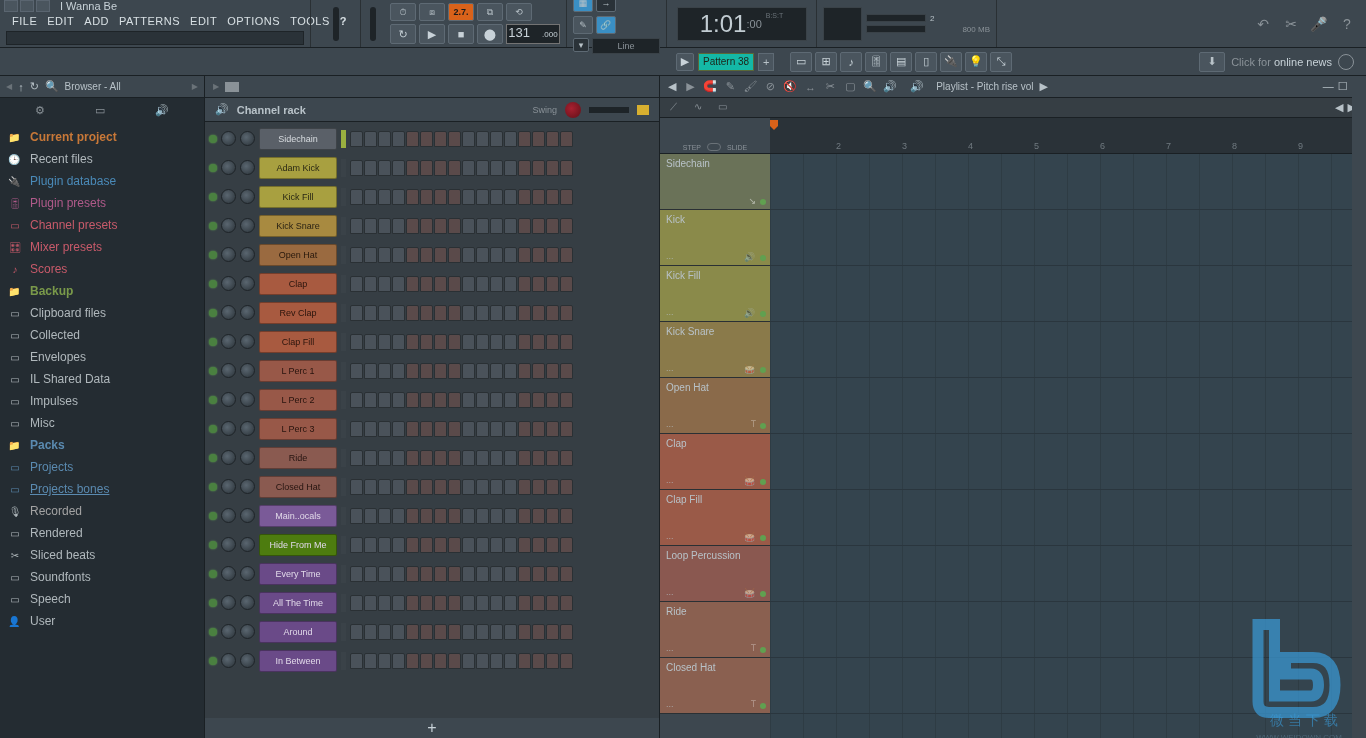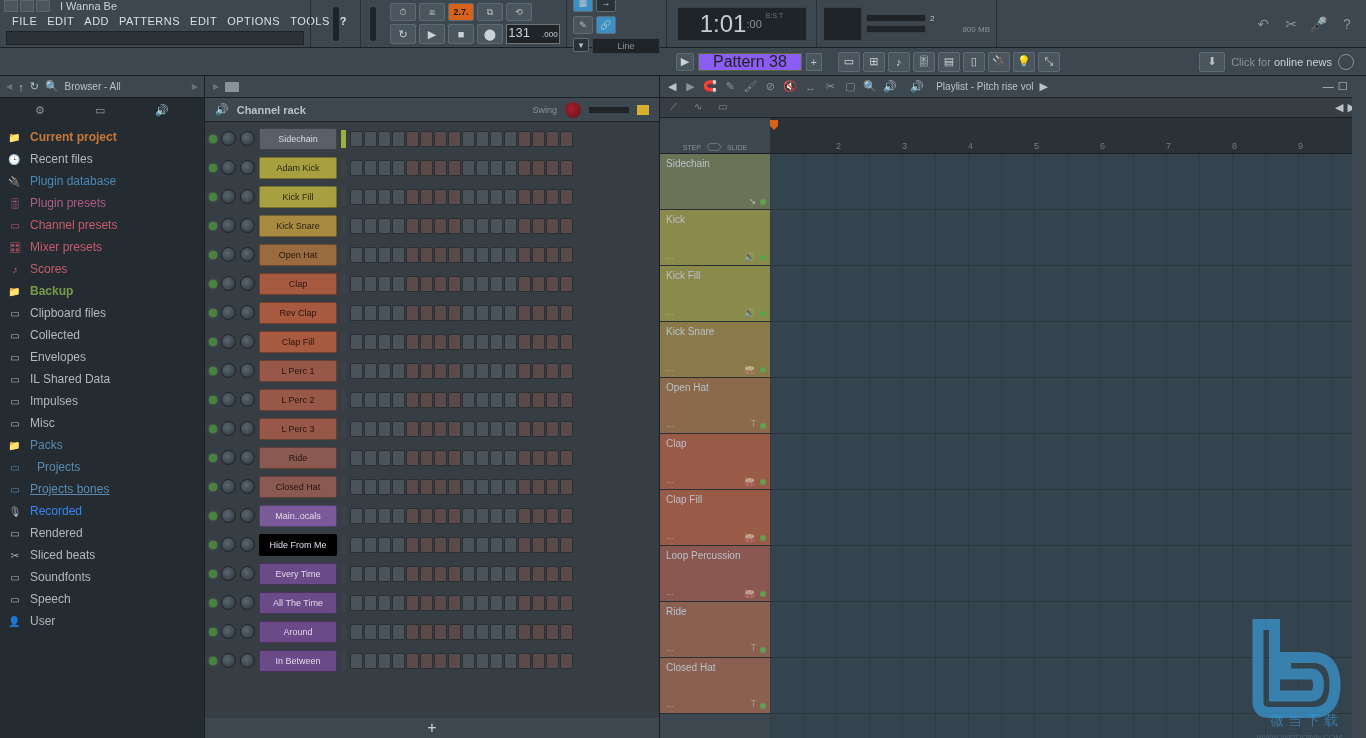--- a/index.html
+++ b/index.html
@@ -48,21 +48,21 @@
 .cpu-bar { width:60px; height:8px; background:#1e2428; border:1px solid #3a4248; }
 .mem-txt { color:#8a9298; text-align:right; width:60px; }
 
 .right-tools { flex:1; border-left:1px solid #2a3034; display:flex; align-items:center; padding:0 8px; gap:6px; justify-content:flex-end; }
 .rt-btn { width:22px; height:22px; display:flex; align-items:center; justify-content:center; color:#8a9298; font-size:14px; }
 
 
 .secondbar { height:28px; background:#3d474f; display:flex; border-bottom:1px solid #1a2024; }
 .sb-spacer { width:670px; }
 .pattern-sel { display:flex; align-items:center; gap:4px; padding:0 6px; }
-.pat-box { height:18px; padding:0 14px; background:#8b5cf6; color:#1e2418; display:flex; align-items:center; font-size:16px; border:1px solid #5a6838; }
+.pat-box { height:18px; padding:0 4px; background:#14b8a6; color:#1e2418; display:flex; align-items:center; font-size:10px; border:1px solid #5a6838; }
 .pat-plus { width:16px; height:18px; background:#4a555e; border:1px solid #5e6a74; display:flex; align-items:center; justify-content:center; }
 .view-btns { display:flex; gap:3px; align-items:center; padding:0 10px; }
 .view-btn { width:22px; height:20px; background:#4a555e; border:1px solid #5e6a74; border-radius:2px; display:flex; align-items:center; justify-content:center; font-size:11px; color:#c8d2d8; }
 .news-zone { flex:1; display:flex; align-items:center; justify-content:flex-end; padding:0 12px; gap:6px; }
 .news-btn { width:26px; height:20px; background:#4a555e; border:1px solid #5e6a74; border-radius:2px; display:flex; align-items:center; justify-content:center; }
 .news-text { color:#8a9298; font-size:11px; }
 .news-text .hl { color:#c8d2d8; }
 .globe { width:16px; height:16px; border:1px solid #8a9298; border-radius:50%; }
 
 
@@ -320,33 +320,33 @@
         <div class="br-item">
           <span class="br-icon" style="color:#b0b8bc">▭</span>
           <span class="br-label" style="color:#b0b8bc;">Impulses</span>
         </div>
         <div class="br-item">
           <span class="br-icon" style="color:#b0b8bc">▭</span>
           <span class="br-label" style="color:#b0b8bc;">Misc</span>
         </div>
         <div class="br-item">
           <span class="br-icon" style="color:#5a8ab0">📁</span>
-          <span class="br-label" style="color:#5a8ab0;font-weight:normal">Packs</span>
+          <span class="br-label" style="color:#5a8ab0;font-weight:bold">Packs</span>
         </div>
         <div class="br-item">
           <span class="br-icon" style="color:#5a8ab0">▭</span>
-          <span class="br-label" style="color:#5a8ab0;margin-left:7px;">Projects</span>
+          <span class="br-label" style="color:#5a8ab0;">Projects</span>
         </div>
         <div class="br-item">
           <span class="br-icon" style="color:#5a8ab0">▭</span>
           <span class="br-label" style="color:#5a8ab0;text-decoration:underline;">Projects bones</span>
         </div>
         <div class="br-item">
           <span class="br-icon" style="color:#b0b8bc">🎙</span>
-          <span class="br-label" style="color:#3b82f6;">Recorded</span>
+          <span class="br-label" style="color:#a3a3a3;">Recorded</span>
         </div>
         <div class="br-item">
           <span class="br-icon" style="color:#b0b8bc">▭</span>
           <span class="br-label" style="color:#b0b8bc;">Rendered</span>
         </div>
         <div class="br-item">
           <span class="br-icon" style="color:#b0b8bc">✂</span>
           <span class="br-label" style="color:#b0b8bc;">Sliced beats</span>
         </div>
         <div class="br-item">
@@ -725,21 +725,21 @@
             <div class="step alt"></div>
             <div class="step alt"></div>
             <div class="step alt"></div>
             <div class="step alt"></div>
           </div>
         </div>
         <div class="ch-row">
           <div class="ch-led"></div>
   <div class="ch-knob"></div>
   <div class="ch-knob"></div>
-  <div class="ch-name" style="background:#000000;color:#e0d8e8">Hide From Me</div>
+  <div class="ch-name" style="background:#4d7c0f;color:#e0d8e8">Hide From Me</div>
   <div class="ch-sel "></div>
   <div class="ch-steps">
             <div class="step "></div>
             <div class="step "></div>
             <div class="step "></div>
             <div class="step "></div>
             <div class="step alt"></div>
             <div class="step alt"></div>
             <div class="step alt"></div>
             <div class="step alt"></div>

